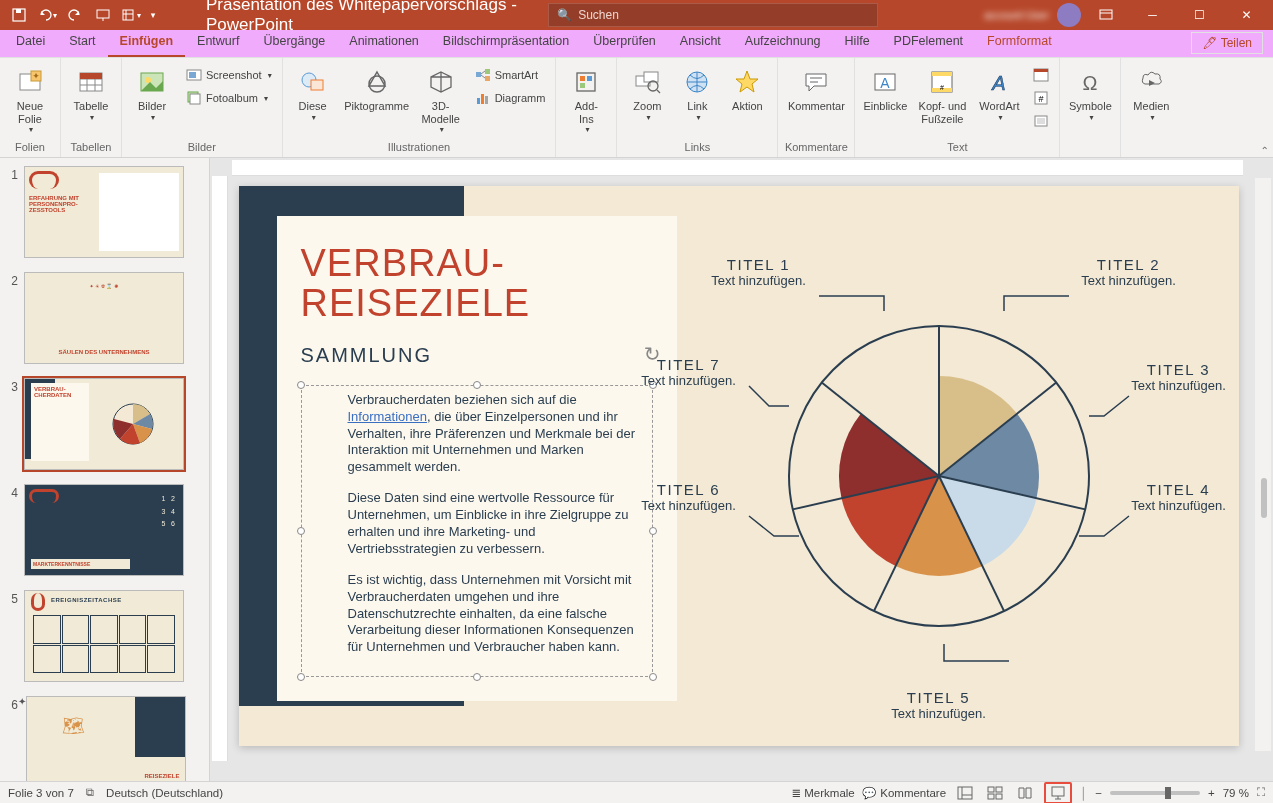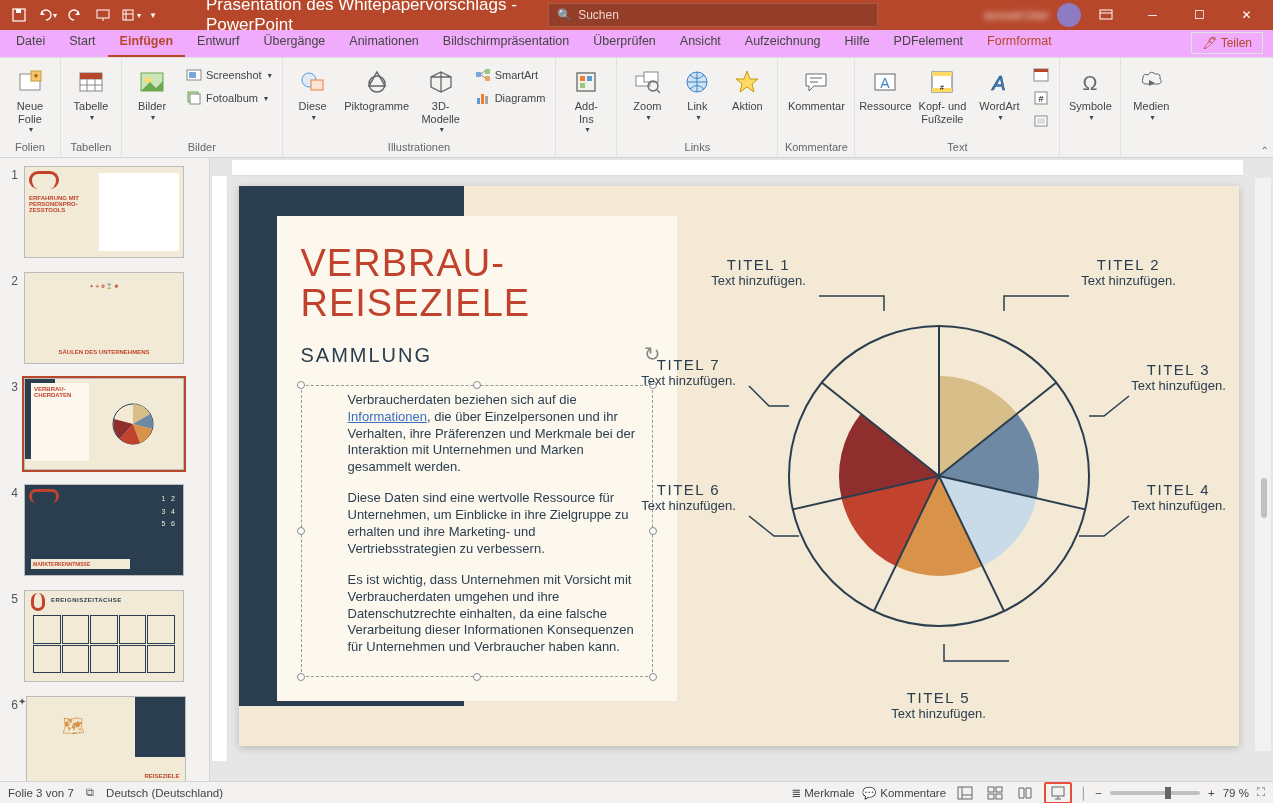--- a/index.html
+++ b/index.html
@@ -372,21 +372,21 @@
 
   <div class="ribbon-group">
     <div class="group-content">
       <div class="big-btn">
         <div class="icon-box">
             <svg width="28" height="28">
               <rect x="4" y="6" width="20" height="16" fill="#fff" stroke="#666"></rect>
               <text x="14" y="20" font-size="14" text-anchor="middle" fill="#3d85c6" font-family="Georgia">A</text>
             </svg>
           </div>
-        <span class="lbl">Ressource</span>
+        <span class="lbl">Einblicke</span>
       </div>
       <div class="big-btn" style="width:54px;">
         <div class="icon-box">
             <svg width="28" height="28">
               <rect x="4" y="4" width="20" height="20" fill="#fff" stroke="#666"></rect>
               <rect x="4" y="4" width="20" height="4" fill="#ffd966"></rect>
               <rect x="4" y="20" width="20" height="4" fill="#ffd966"></rect>
               <text x="14" y="22" font-size="7" text-anchor="middle">#</text>
             </svg>
           </div>

